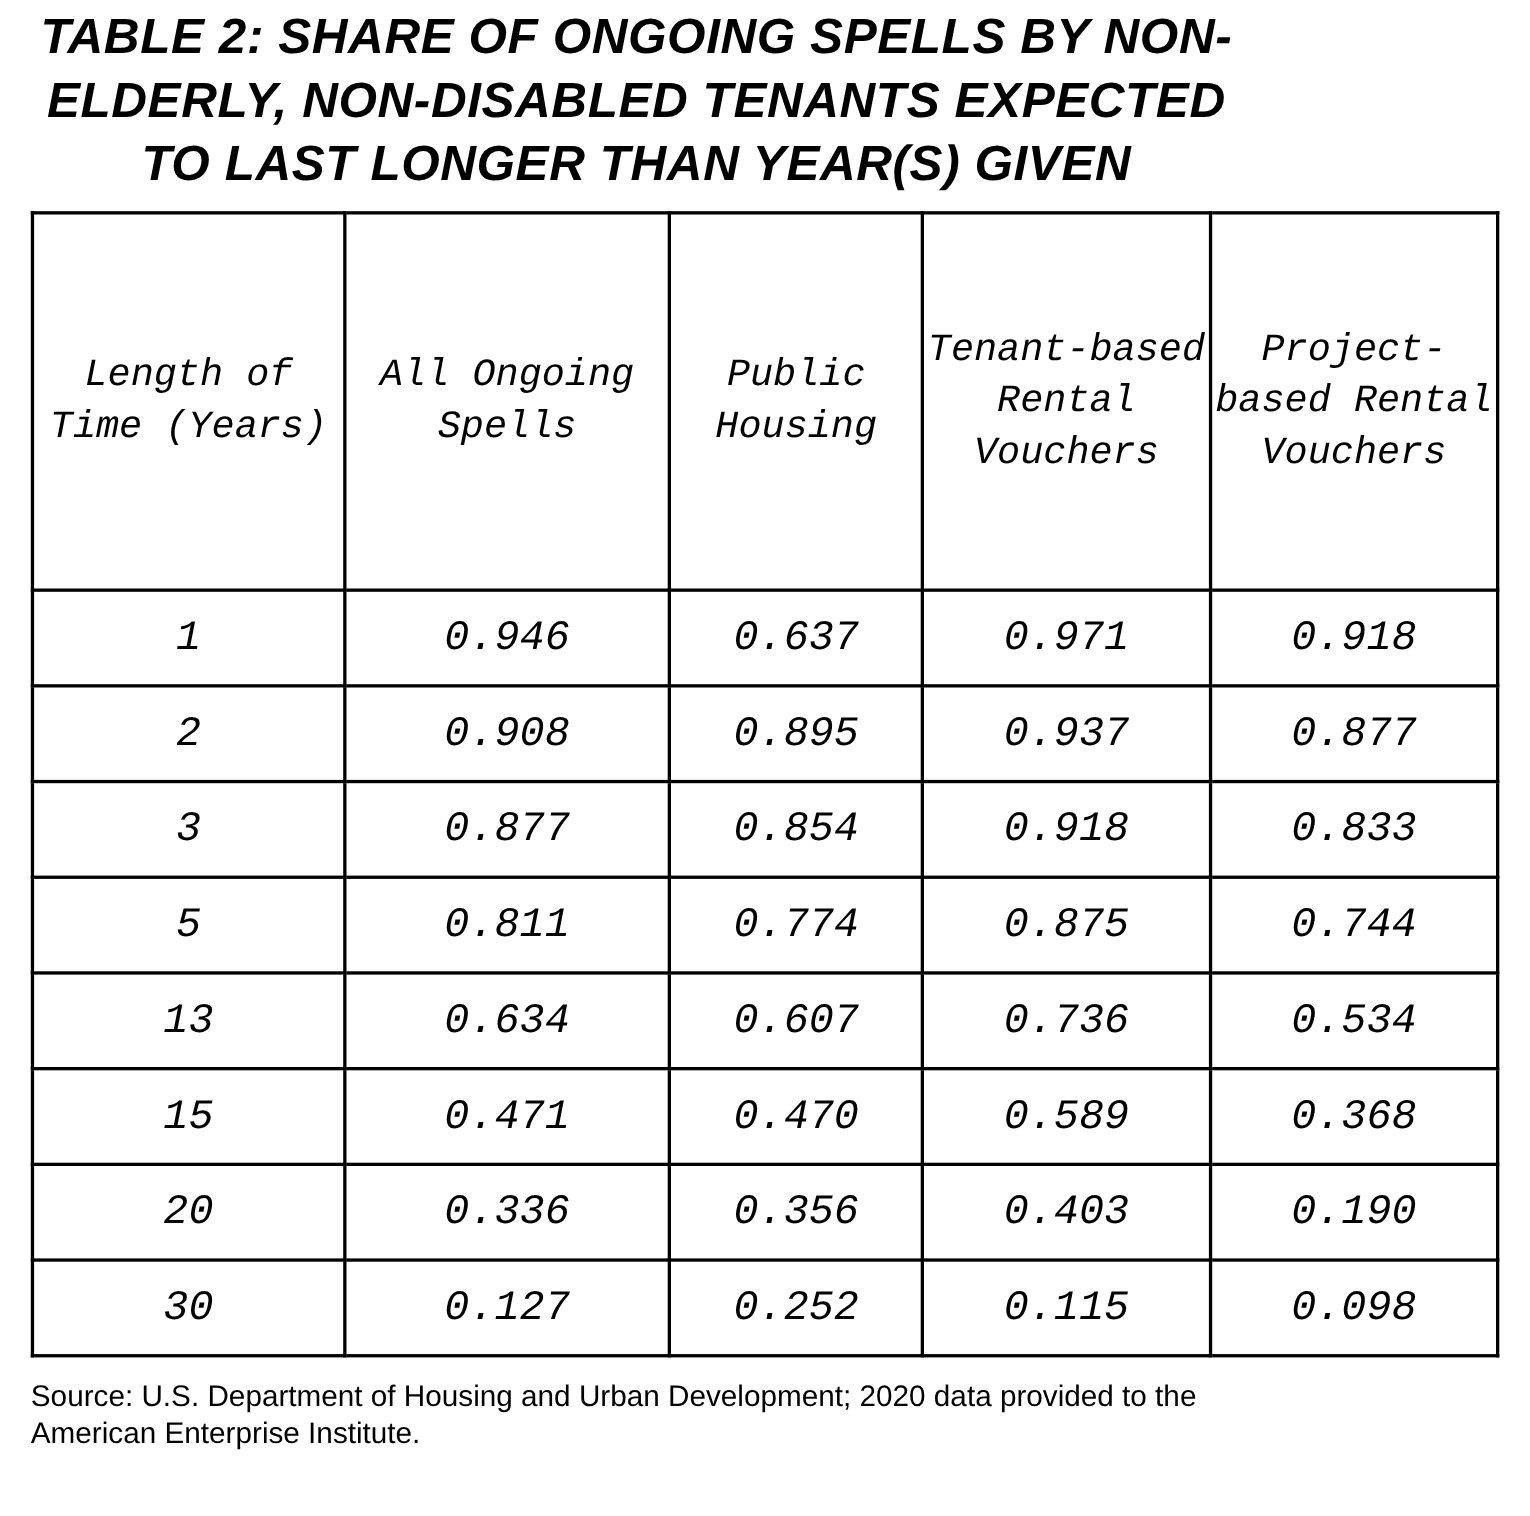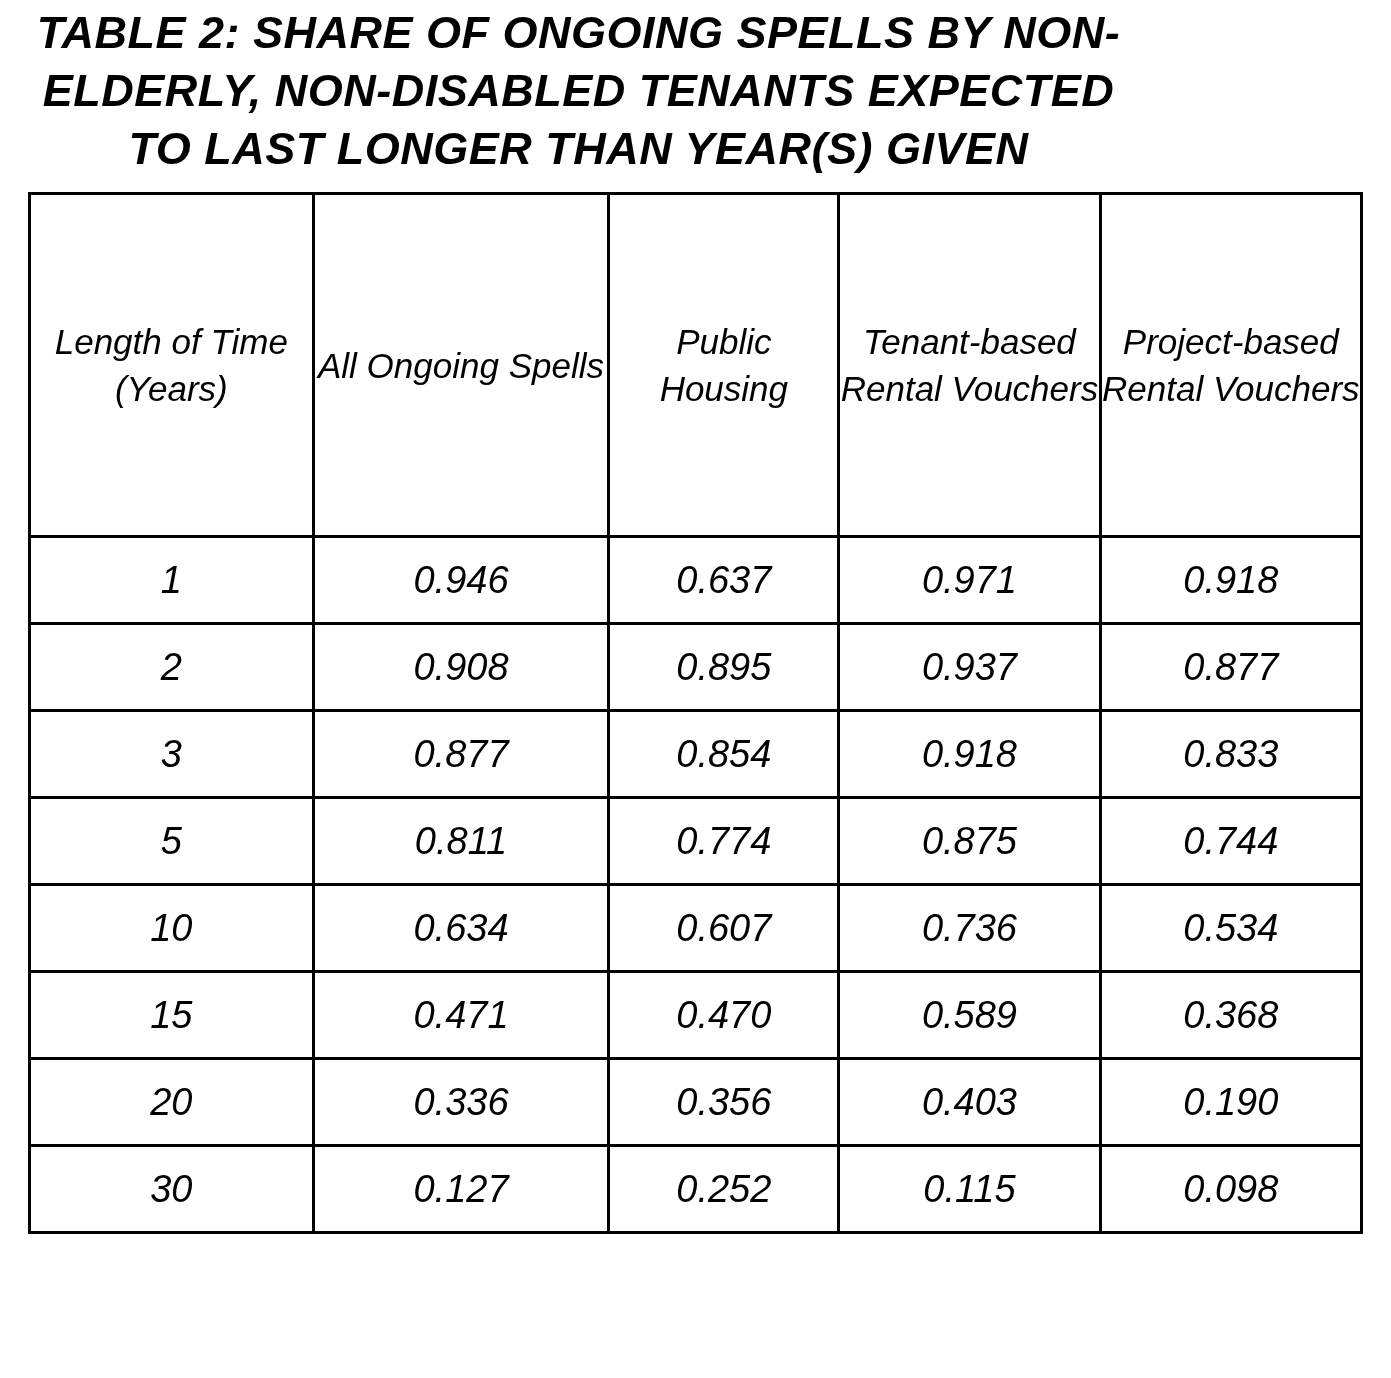--- a/index.html
+++ b/index.html
@@ -30,20 +30,21 @@
     letter-spacing: 0.5px;
     padding-top: 4px;
     margin: 0 0 14px 0;
     white-space: pre-line;
   }
   table.data-table {
     border-collapse: collapse;
     width: 1335px;
     table-layout: fixed;
     margin: 0 auto;
+    font-family: Liberation Mono, monospace;
   }
   table.data-table td, table.data-table th {
     border: 3px solid #000000;
     text-align: center;
     vertical-align: middle;
     font-style: italic;
     padding: 0;
   }
   thead th {
     font-weight: normal;
@@ -117,21 +118,21 @@
         <td>0.833</td>
       </tr>
       <tr>
         <td>5</td>
         <td>0.811</td>
         <td>0.774</td>
         <td>0.875</td>
         <td>0.744</td>
       </tr>
       <tr>
-        <td>10</td>
+        <td>13</td>
         <td>0.634</td>
         <td>0.607</td>
         <td>0.736</td>
         <td>0.534</td>
       </tr>
       <tr>
         <td>15</td>
         <td>0.471</td>
         <td>0.470</td>
         <td>0.589</td>
@@ -147,14 +148,15 @@
       <tr>
         <td>30</td>
         <td>0.127</td>
         <td>0.252</td>
         <td>0.115</td>
         <td>0.098</td>
       </tr>
     </tbody>
   </table>
 
+  <p class="source">Source: U.S. Department of Housing and Urban Development; 2020 data provided to the American Enterprise Institute.</p>
 
 </div>
 
 </body></html>

